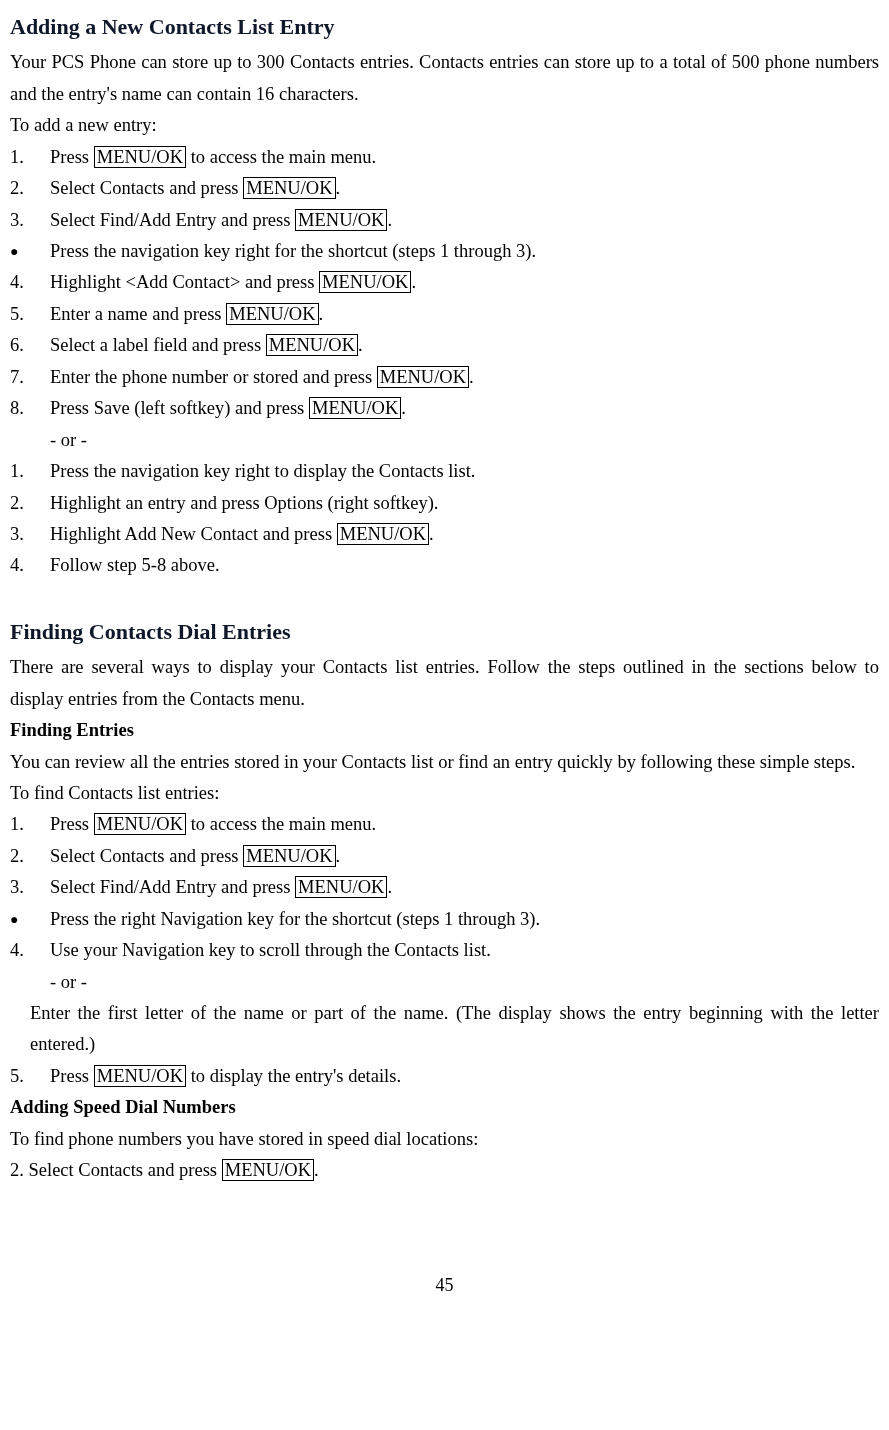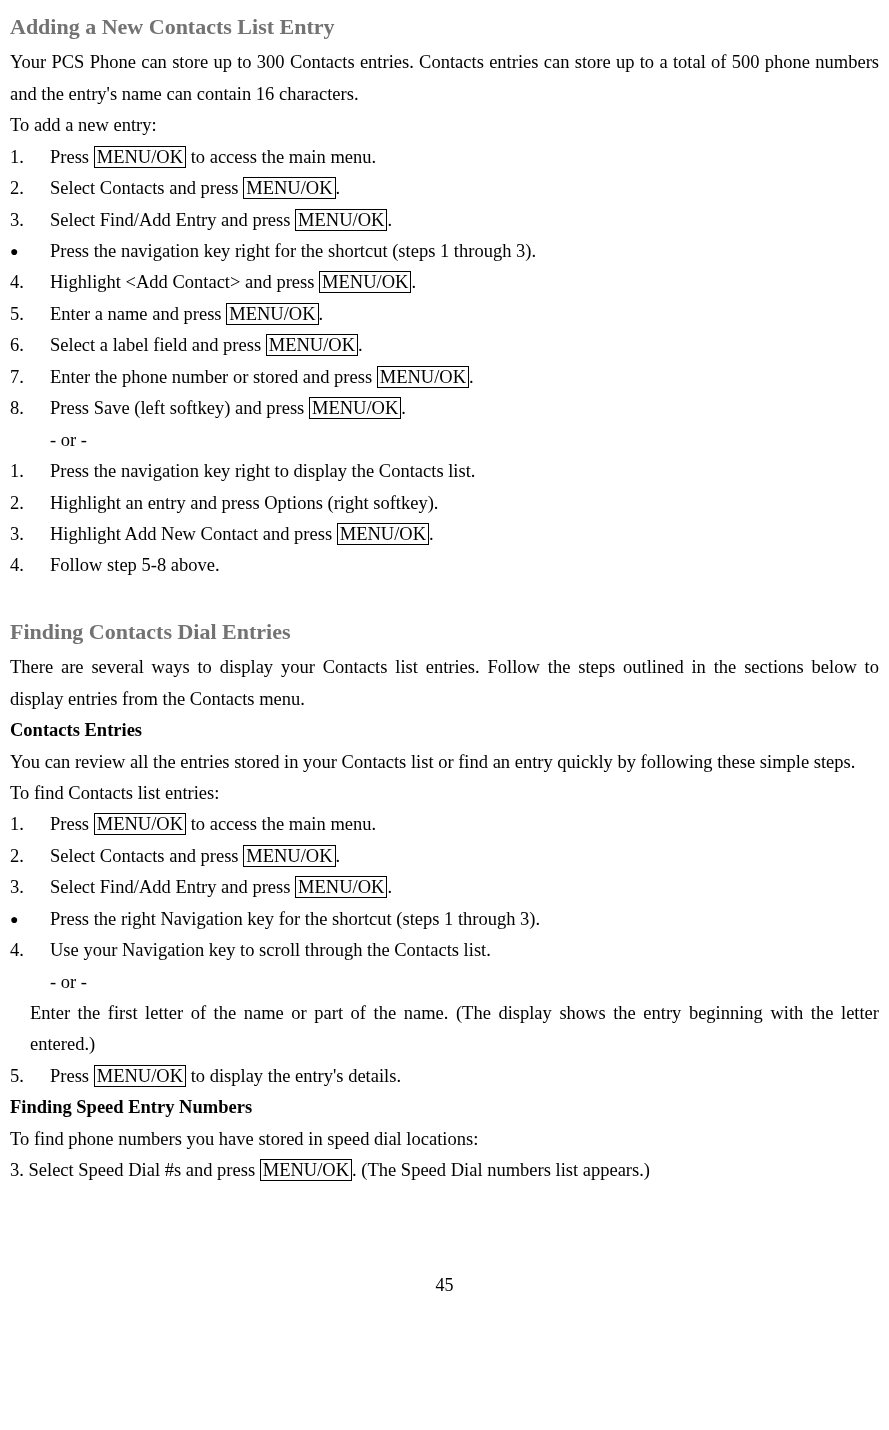--- a/index.html
+++ b/index.html
@@ -5,21 +5,21 @@
     body {
       font-family: "Century Schoolbook", Georgia, serif;
       font-size: 18.5px;
       line-height: 1.7;
       max-width: 889px;
       margin: 0 auto;
       padding: 8px 10px 20px 10px;
       color: #000;
     }
     .heading-red {
-      color: #737373;
+      color: #0f172a;
       font-size: 22px;
       font-weight: bold;
       margin: 0 0 2px 0;
     }
     .sub-heading-bold {
       font-weight: bold;
       margin: 0;
     }
     p {
       margin: 0;
@@ -147,21 +147,21 @@
   <div class="num-item">
     <span class="num-marker">4.</span>
     <span class="item-content-left">Follow step 5-8 above.</span>
   </div>
 </div>
 
 <div class="section-gap"></div>
 
 <p class="heading-red">Finding Contacts Dial Entries</p>
 <p class="intro-justify">There are several ways to display your Contacts list entries. Follow the steps outlined in the sections below to display entries from the Contacts menu.</p>
-<p class="sub-heading-bold">Contacts Entries</p>
+<p class="sub-heading-bold">Finding Entries</p>
 <p class="intro-justify">You can review all the entries stored in your Contacts list or find an entry quickly by following these simple steps.</p>
 <p>To find Contacts list entries:</p>
 
 <div class="num-list">
   <div class="num-item">
     <span class="num-marker">1.</span>
     <span class="item-content-left"><span>Press </span><span class="boxed">MENU/OK</span><span> to access the main menu.</span></span>
   </div>
   <div class="num-item">
     <span class="num-marker">2.</span>
@@ -184,20 +184,20 @@
 </div>
 
 <p class="or-indent">- or -</p>
 <p class="sub-indent">Enter the first letter of the name or part of the name. (The display shows the entry beginning with the letter entered.)</p>
 
 <div class="num-item">
   <span class="num-marker">5.</span>
   <span class="item-content-left"><span>Press </span><span class="boxed">MENU/OK</span><span> to display the entry's details.</span></span>
 </div>
 
-<p class="sub-heading-bold">Finding Speed Entry Numbers</p>
+<p class="sub-heading-bold">Adding Speed Dial Numbers</p>
 <p>To find phone numbers you have stored in speed dial locations:</p>
 
 <div class="tight">
-  <p><span>3. </span><span>Select </span><span class="bold">Speed Dial #s</span><span> and press </span><span class="boxed">MENU/OK</span><span>. (The Speed Dial numbers list appears.)</span></p>
+  <p><span>2. </span><span>Select </span><span class="bold">Contacts</span><span> and press </span><span class="boxed">MENU/OK</span><span>.</span></p>
 </div>
 
 <p class="page-num">45</p>
 
 </body></html>

